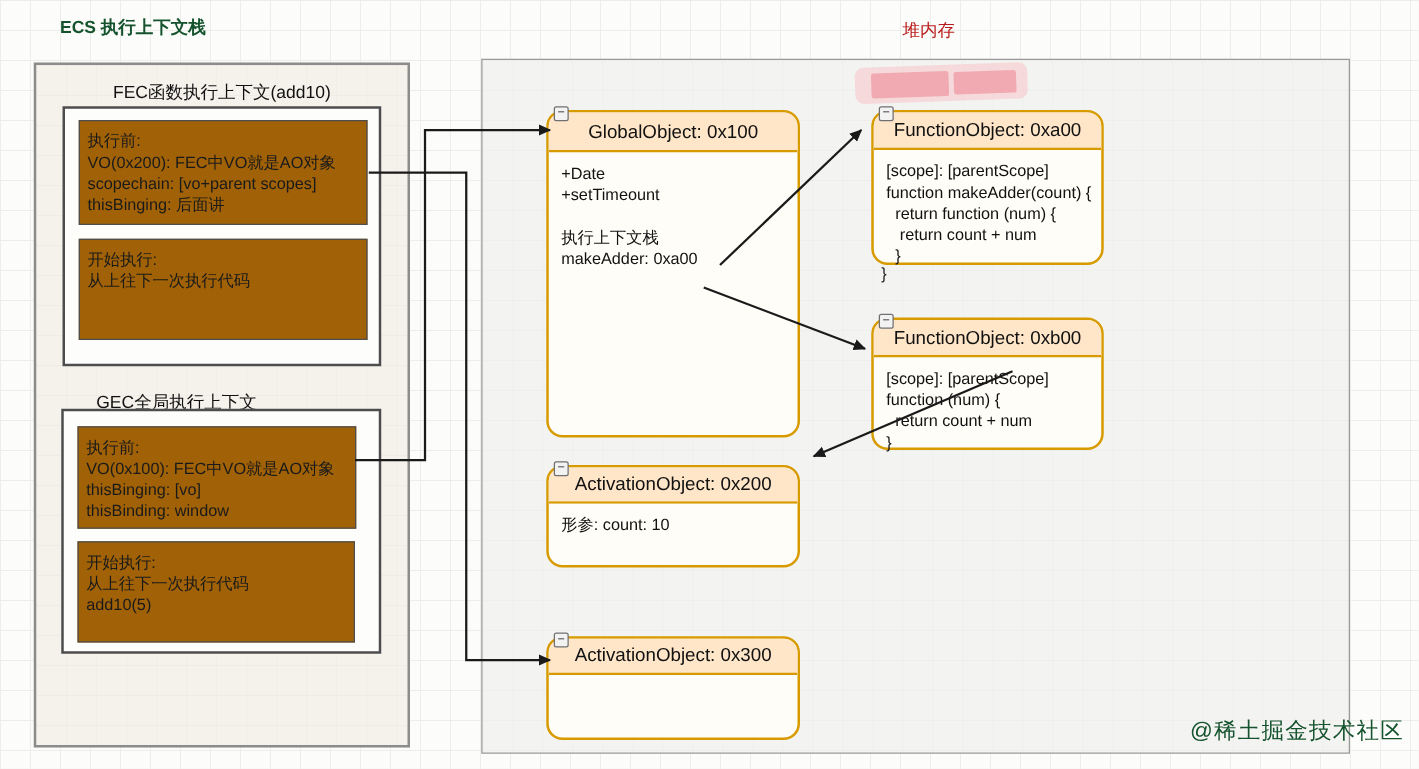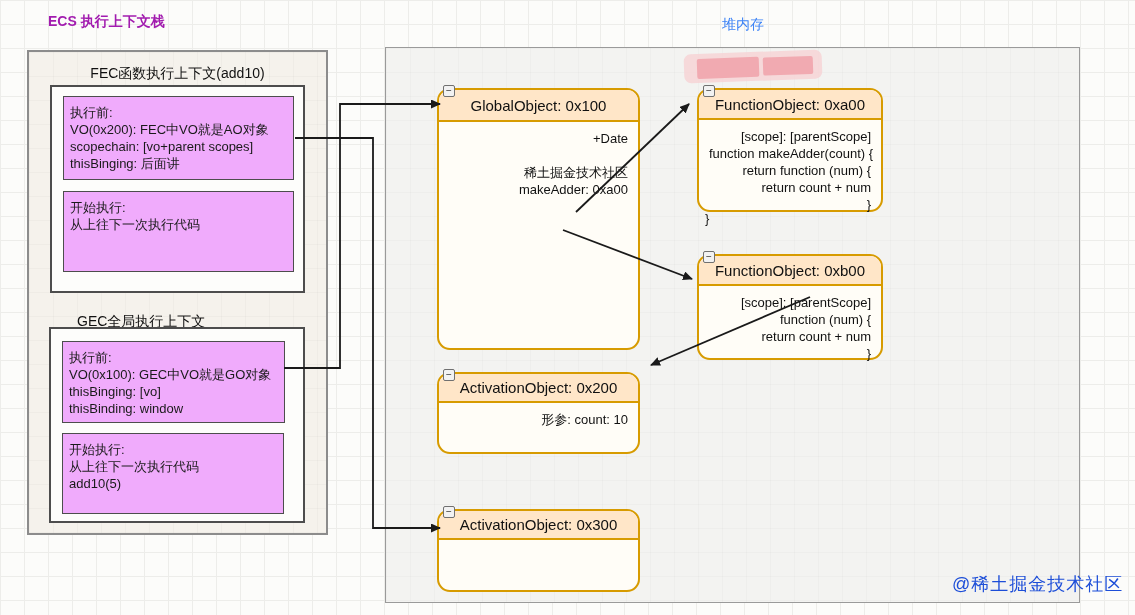--- a/index.html
+++ b/index.html
@@ -8,40 +8,40 @@
     font-family:"Liberation Sans","DejaVu Sans",sans-serif;
     background-color:#fcfcfa;
     background-image:
       linear-gradient(#ededea 1px, transparent 1px),
       linear-gradient(90deg, #ededea 1px, transparent 1px);
     background-size:24px 24px;
     color:#1a1a1a;
   }
   .abs{position:absolute;}
   
-  .ecs-title{left:48px;top:13px;font-size:14px;font-weight:bold;color:#a21caf;}
-  .heap-title{left:722px;top:16px;font-size:14px;color:#3b82f6;text-align:right;}
+  .ecs-title{left:48px;top:13px;font-size:14px;font-weight:bold;color:#14532d;}
+  .heap-title{left:722px;top:16px;font-size:14px;color:#b91c1c;text-align:right;}
   .ecs-box{
-    left:27px;top:50px;width:301px;height:485px;
+    left:27px;top:50px;width:301px;height:548px;
     background-color:#f5f2ec;border:2px solid #8c8c8c;box-sizing:border-box;
     background-image:
       linear-gradient(rgba(0,0,0,.025) 1px, transparent 1px),
       linear-gradient(90deg, rgba(0,0,0,.025) 1px, transparent 1px);
     background-size:24px 24px;
   }
   .ctx-title{font-size:14px;color:#111;white-space:nowrap;}
   .fec-title{left:0;right:0;top:13px;text-align:center;}
   .gec-title{left:48px;top:261px;text-align:center;}
   .group-box{
     background:#fdfdfb;border:2px solid #4d4d4d;box-sizing:border-box;
   }
   .fec-group{left:21px;top:33px;width:255px;height:208px;}
   .gec-group{left:20px;top:275px;width:256px;height:196px;}
   .sub-box{
-    position:absolute;background:#f0abfc;border:1.5px solid #4d4d4d;box-sizing:border-box;
+    position:absolute;background:#a16207;border:1.5px solid #4d4d4d;box-sizing:border-box;
     font-size:13px;line-height:17px;padding:7px 6px;overflow:hidden;
   }
   .sub-box div{white-space:pre;}
   .fec-before{left:11px;top:9px;width:231px;height:84px;}
   .fec-exec{left:11px;top:104px;width:231px;height:81px;}
   .gec-before{left:11px;top:12px;width:223px;height:82px;}
   .gec-exec{left:11px;top:104px;width:222px;height:81px;}
   
   .heap-box{
     left:385px;top:47px;width:695px;height:556px;
@@ -54,21 +54,21 @@
   .obj{
     position:absolute;border:2px solid #d79b00;border-radius:13px;
     background:#fffdf7;box-sizing:border-box;overflow:visible;
   }
   .obj-header{
     position:relative;background:#ffe6c8;border-bottom:2px solid #d79b00;
     border-radius:11px 11px 0 0;display:flex;align-items:center;justify-content:center;
     font-size:15px;color:#111;
   }
   .obj-body{
-    padding:8px 10px 0 10px;font-size:13px;line-height:17px;color:#111;text-align:right;
+    padding:8px 10px 0 10px;font-size:13px;line-height:17px;color:#111;
   }
   .obj-body div{white-space:pre;min-height:17px;}
   .collapse{
     position:absolute;left:4px;top:-5px;width:12px;height:12px;
     background:#f2f2f2;border:1px solid #707070;border-radius:2px;box-sizing:border-box;
     font-size:10px;line-height:9px;text-align:center;color:#333;
   }
   .overflow-brace{position:absolute;left:6px;top:100%;font-size:13px;line-height:17px;}
   
   .obj-global{left:437px;top:88px;width:203px;height:262px;}
@@ -81,21 +81,21 @@
   .obj-200 .obj-header{height:27px;}
   .obj-300{left:437px;top:509px;width:203px;height:83px;}
   .obj-300 .obj-header{height:27px;}
   
   .redact{left:684px;top:52px;width:138px;height:29px;transform:rotate(-2deg);}
   .redact-base{position:absolute;inset:0;background:#f6d3d6;border-radius:7px;opacity:.85;}
   .redact-a{position:absolute;left:13px;top:5px;width:62px;height:20px;background:#f1aab1;border-radius:2px;}
   .redact-b{position:absolute;left:79px;top:6px;width:50px;height:18px;background:#f1aab1;border-radius:2px;}
   
   svg.arrows{position:absolute;left:0;top:0;pointer-events:none;}
-  .watermark{left:952px;top:572px;font-size:18px;color:#1d4ed8;letter-spacing:1px;text-align:right;}
+  .watermark{left:952px;top:572px;font-size:18px;color:#14532d;letter-spacing:1px;text-align:right;}
 </style>
 </head>
 <body>
 
 <div class="abs ecs-title">ECS 执行上下文栈</div>
 <div class="abs heap-title">堆内存</div>
 
 <div class="abs ecs-box">
   <div class="abs ctx-title fec-title">FEC函数执行上下文(add10)</div>
 
@@ -110,21 +110,21 @@
         <div>开始执行:</div>
         <div>从上往下一次执行代码</div>
       </div>
   </div>
 
   <div class="abs ctx-title gec-title">GEC全局执行上下文</div>
 
   <div class="abs group-box gec-group">
     <div class="sub-box gec-before">
         <div>执行前:</div>
-        <div>VO(0x100): GEC中VO就是GO对象</div>
+        <div>VO(0x100): FEC中VO就是AO对象</div>
         <div>thisBinging: [vo]</div>
         <div>thisBinding: window</div>
       </div>
     <div class="sub-box gec-exec">
         <div>开始执行:</div>
         <div>从上往下一次执行代码</div>
         <div>add10(5)</div>
       </div>
   </div>
 </div>
@@ -137,22 +137,23 @@
   <div class="redact-b"></div>
 </div>
 
 <div class="obj obj-global">
   <div class="obj-header">
     <span class="collapse">−</span>
     <span>GlobalObject: 0x100</span>
   </div>
   <div class="obj-body">
       <div>+Date</div>
+      <div>+setTimeount</div>
       <div>&nbsp;</div>
-      <div>稀土掘金技术社区</div>
+      <div>执行上下文栈</div>
       <div>makeAdder: 0xa00</div>
     </div>
 </div>
 
 <div class="obj obj-a00">
   <div class="obj-header">
     <span class="collapse">−</span>
     <span>FunctionObject: 0xa00</span>
   </div>
   <div class="obj-body">

